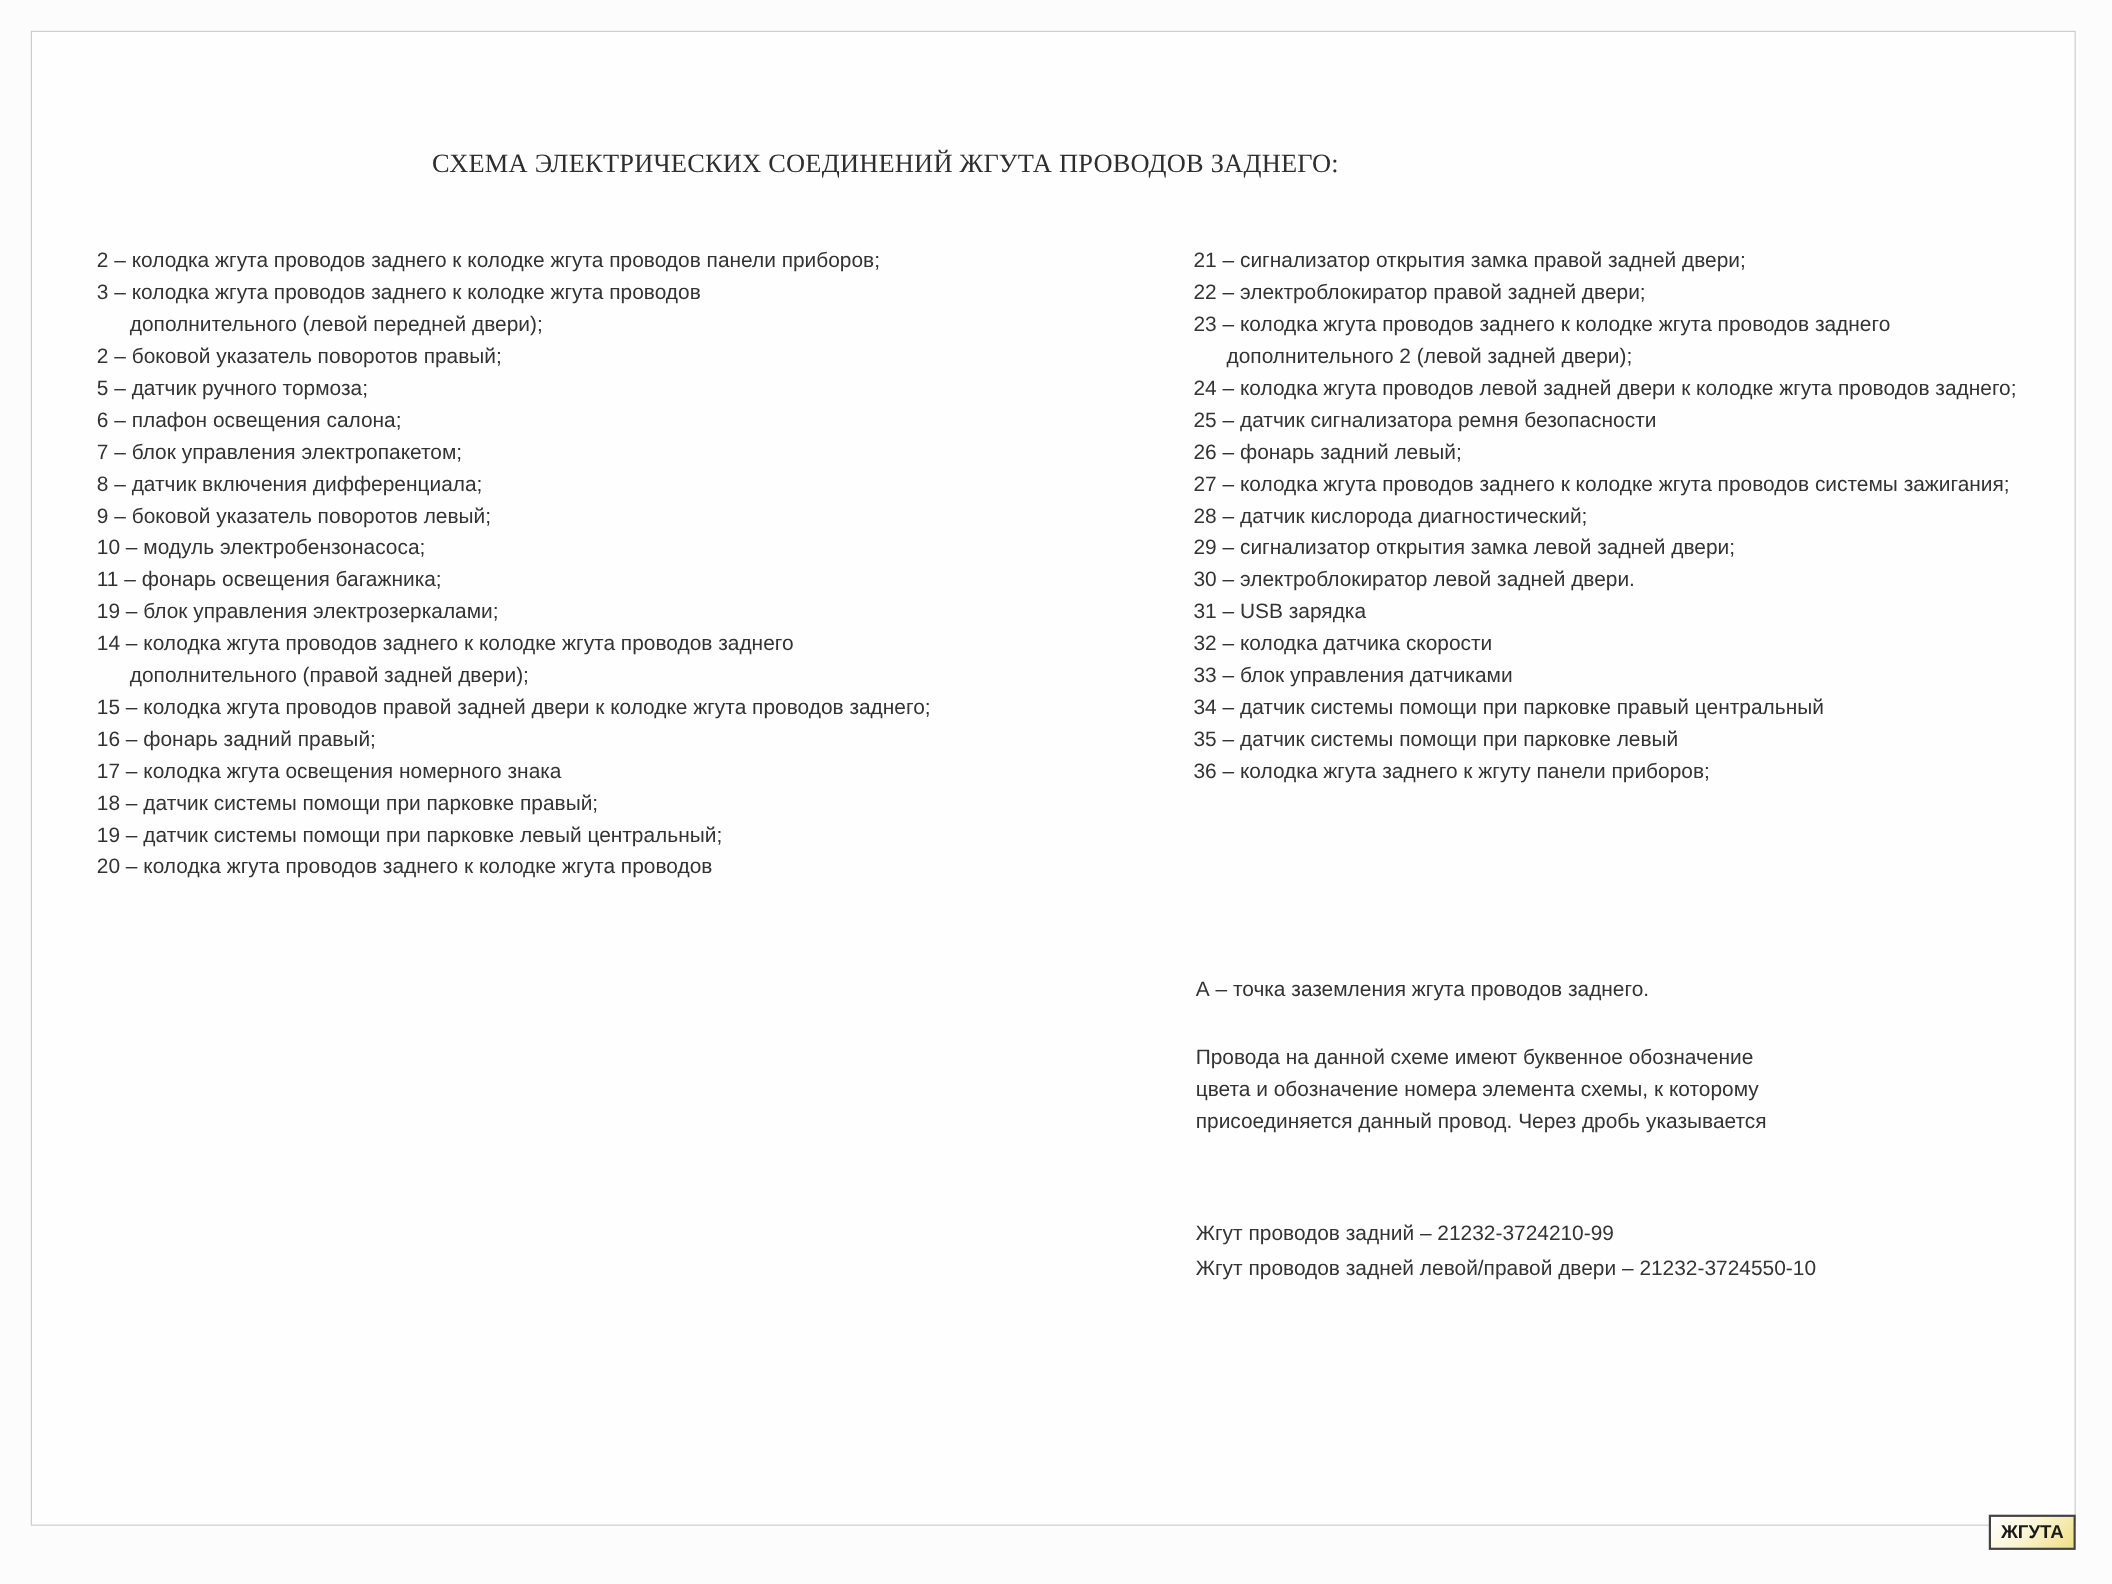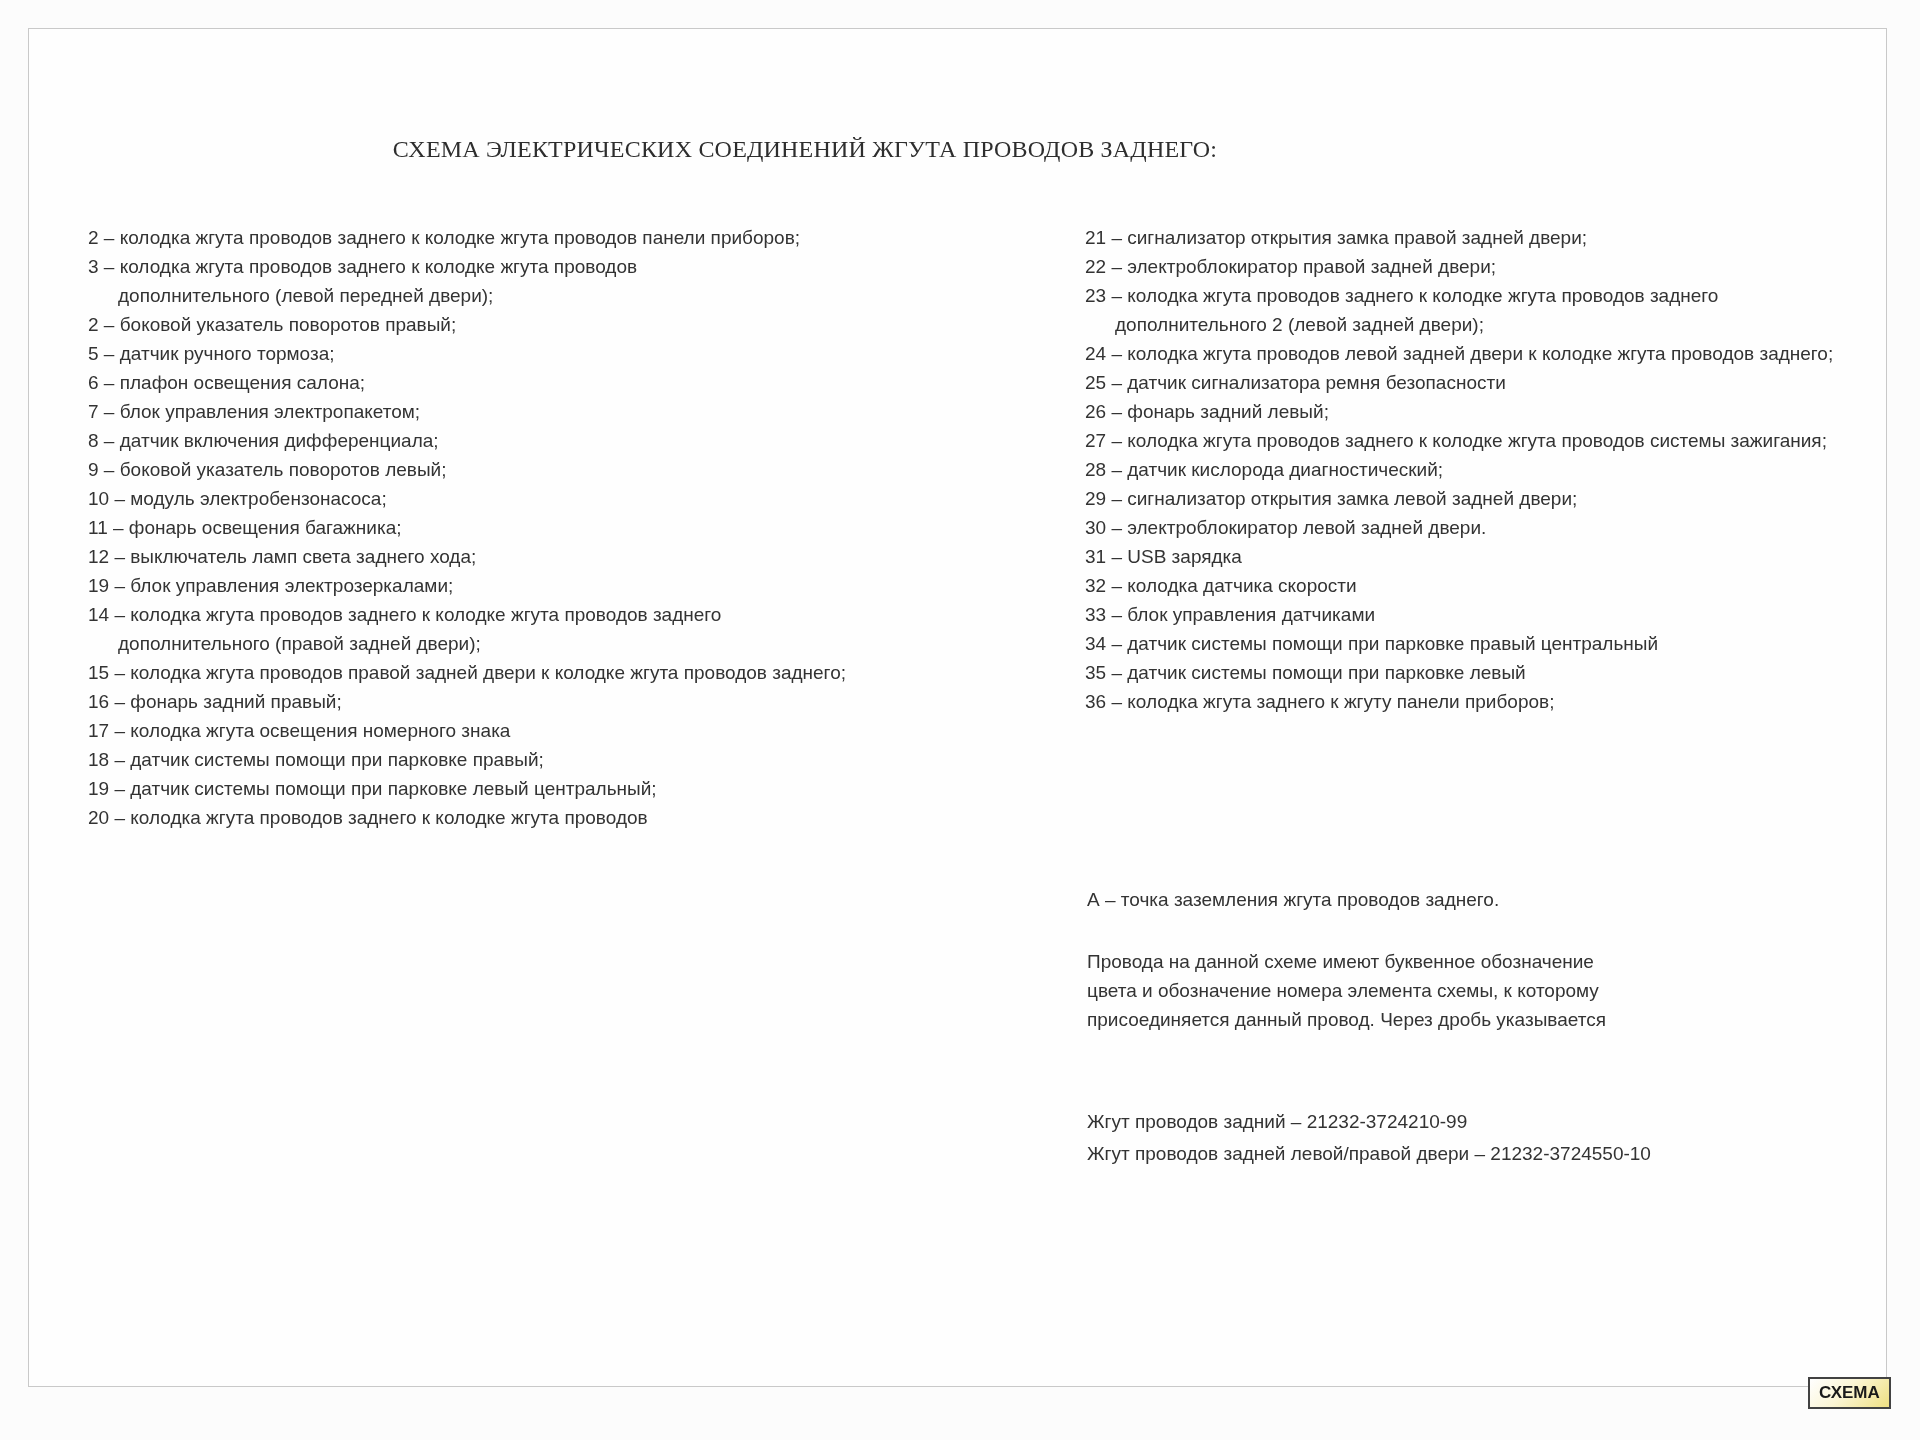--- a/index.html
+++ b/index.html
@@ -108,23 +108,20 @@
     <div class="legend-item">
       <div class="line">9 – боковой указатель поворотов левый;</div>
     </div>
     <div class="legend-item">
       <div class="line">10 – модуль электробензонасоса;</div>
     </div>
     <div class="legend-item">
       <div class="line">11 – фонарь освещения багажника;</div>
     </div>
     <div class="legend-item">
-      <div class="line">12 – выключатель ламп света заднего хода;</div>
-    </div>
-    <div class="legend-item">
       <div class="line">19 – блок управления электрозеркалами;</div>
     </div>
     <div class="legend-item">
       <div class="line">14 – колодка жгута проводов заднего к колодке жгута проводов заднего</div>
       <div class="line cont">дополнительного (правой задней двери);</div>
     </div>
     <div class="legend-item">
       <div class="line">15 – колодка жгута проводов правой задней двери к колодке жгута проводов заднего;</div>
     </div>
     <div class="legend-item">
@@ -202,13 +199,13 @@
     <div class="text-line">Провода на данной схеме имеют буквенное обозначение</div>
     <div class="text-line">цвета и обозначение номера элемента схемы, к которому</div>
     <div class="text-line">присоединяется данный провод. Через дробь указывается</div>
   </div>
 
 <div class="harness-note">
   <div>Жгут проводов задний – 21232-3724210-99</div>
   <div>Жгут проводов задней левой/правой двери – 21232-3724550-10</div>
 </div>
 
-<button class="back-button">СХЕМА</button>
+<button class="back-button">ЖГУТА</button>
 
 </body></html>

